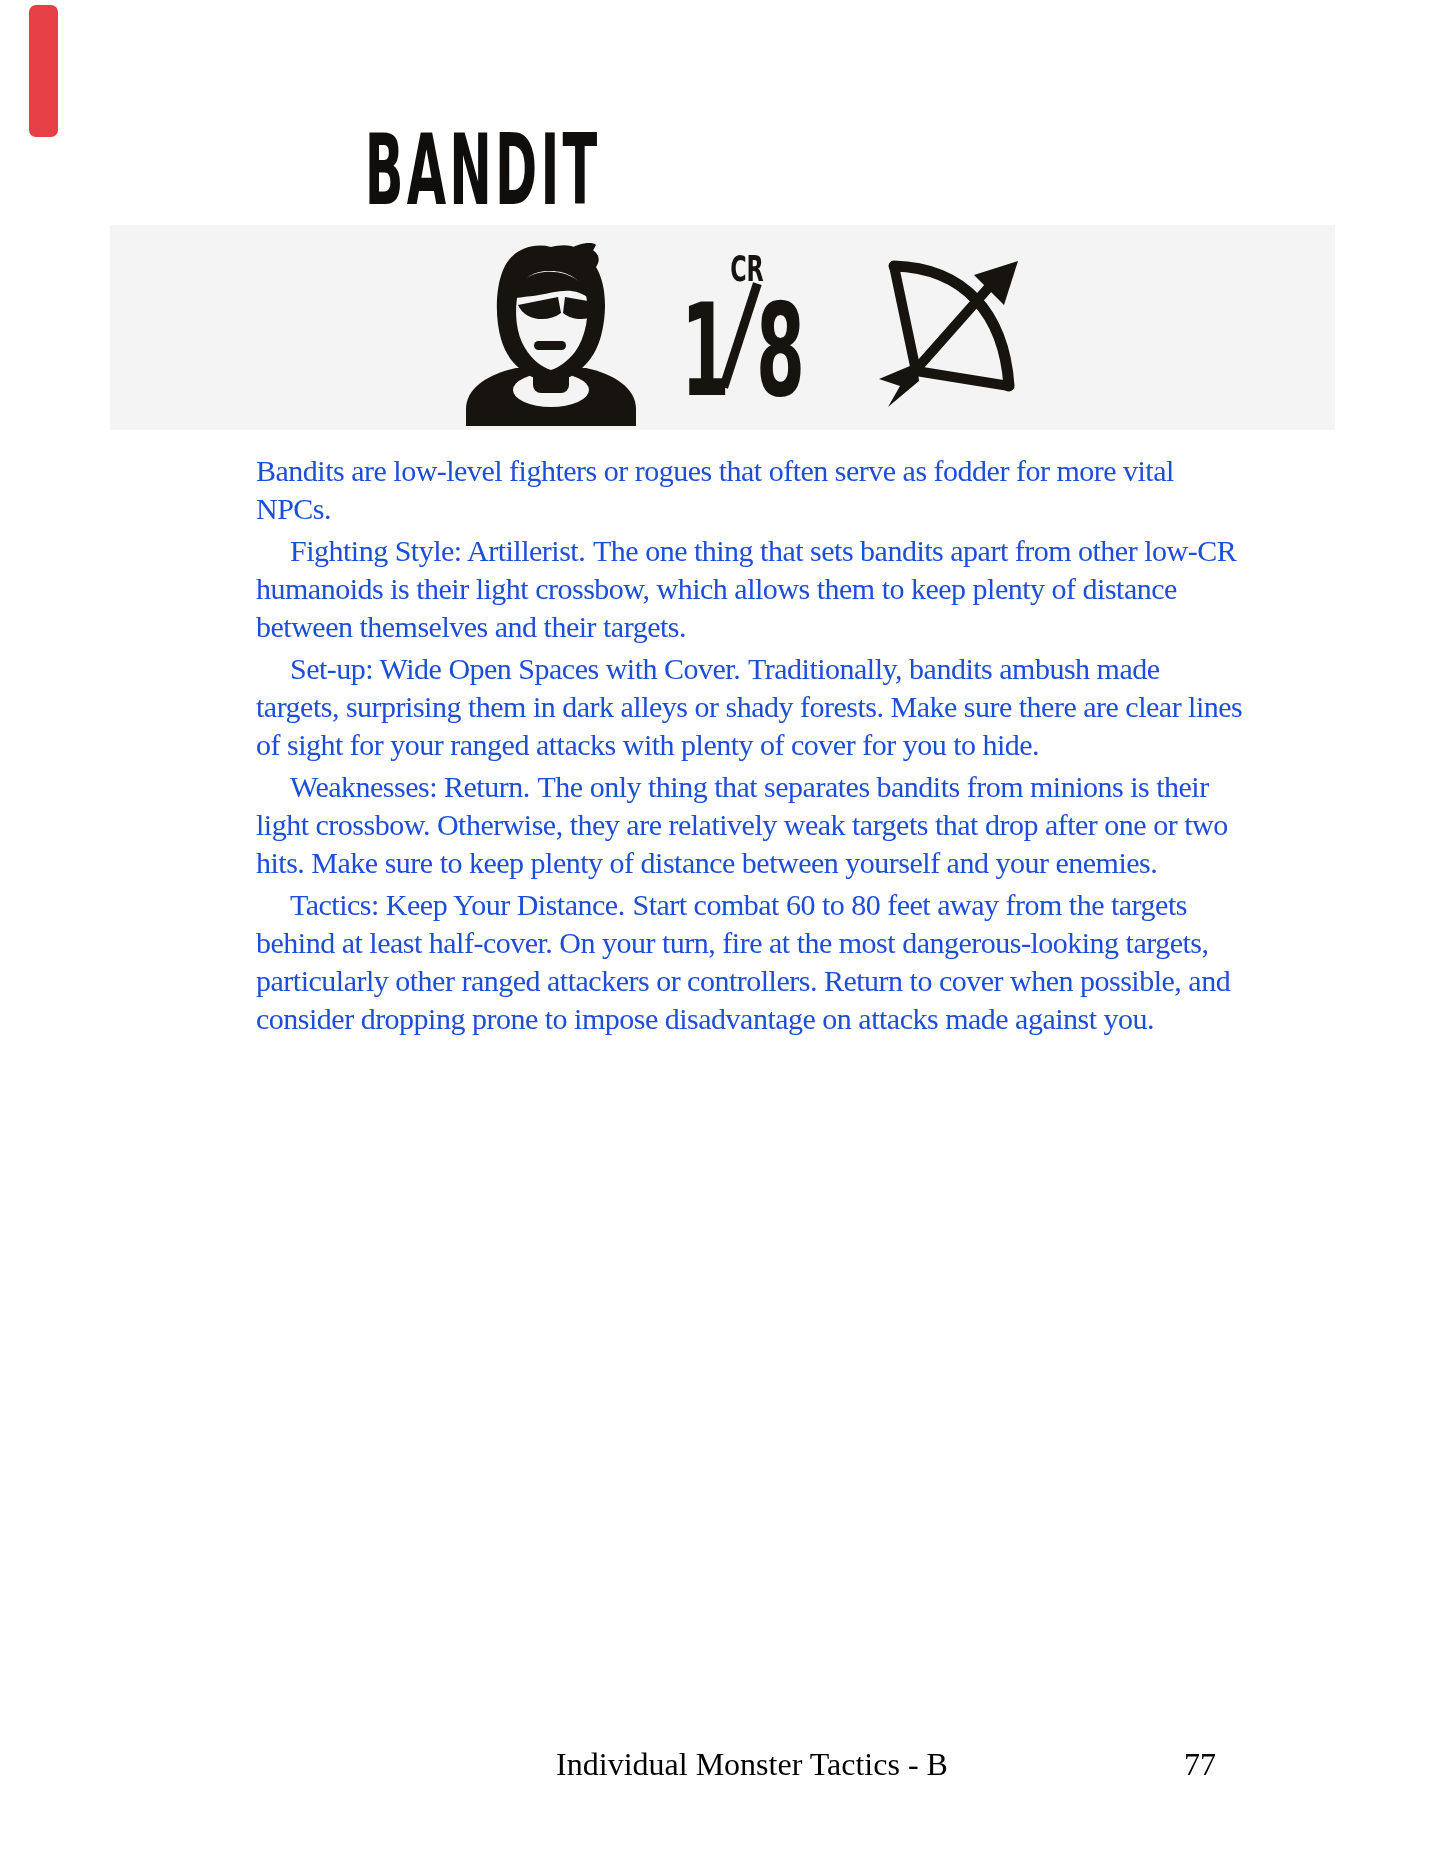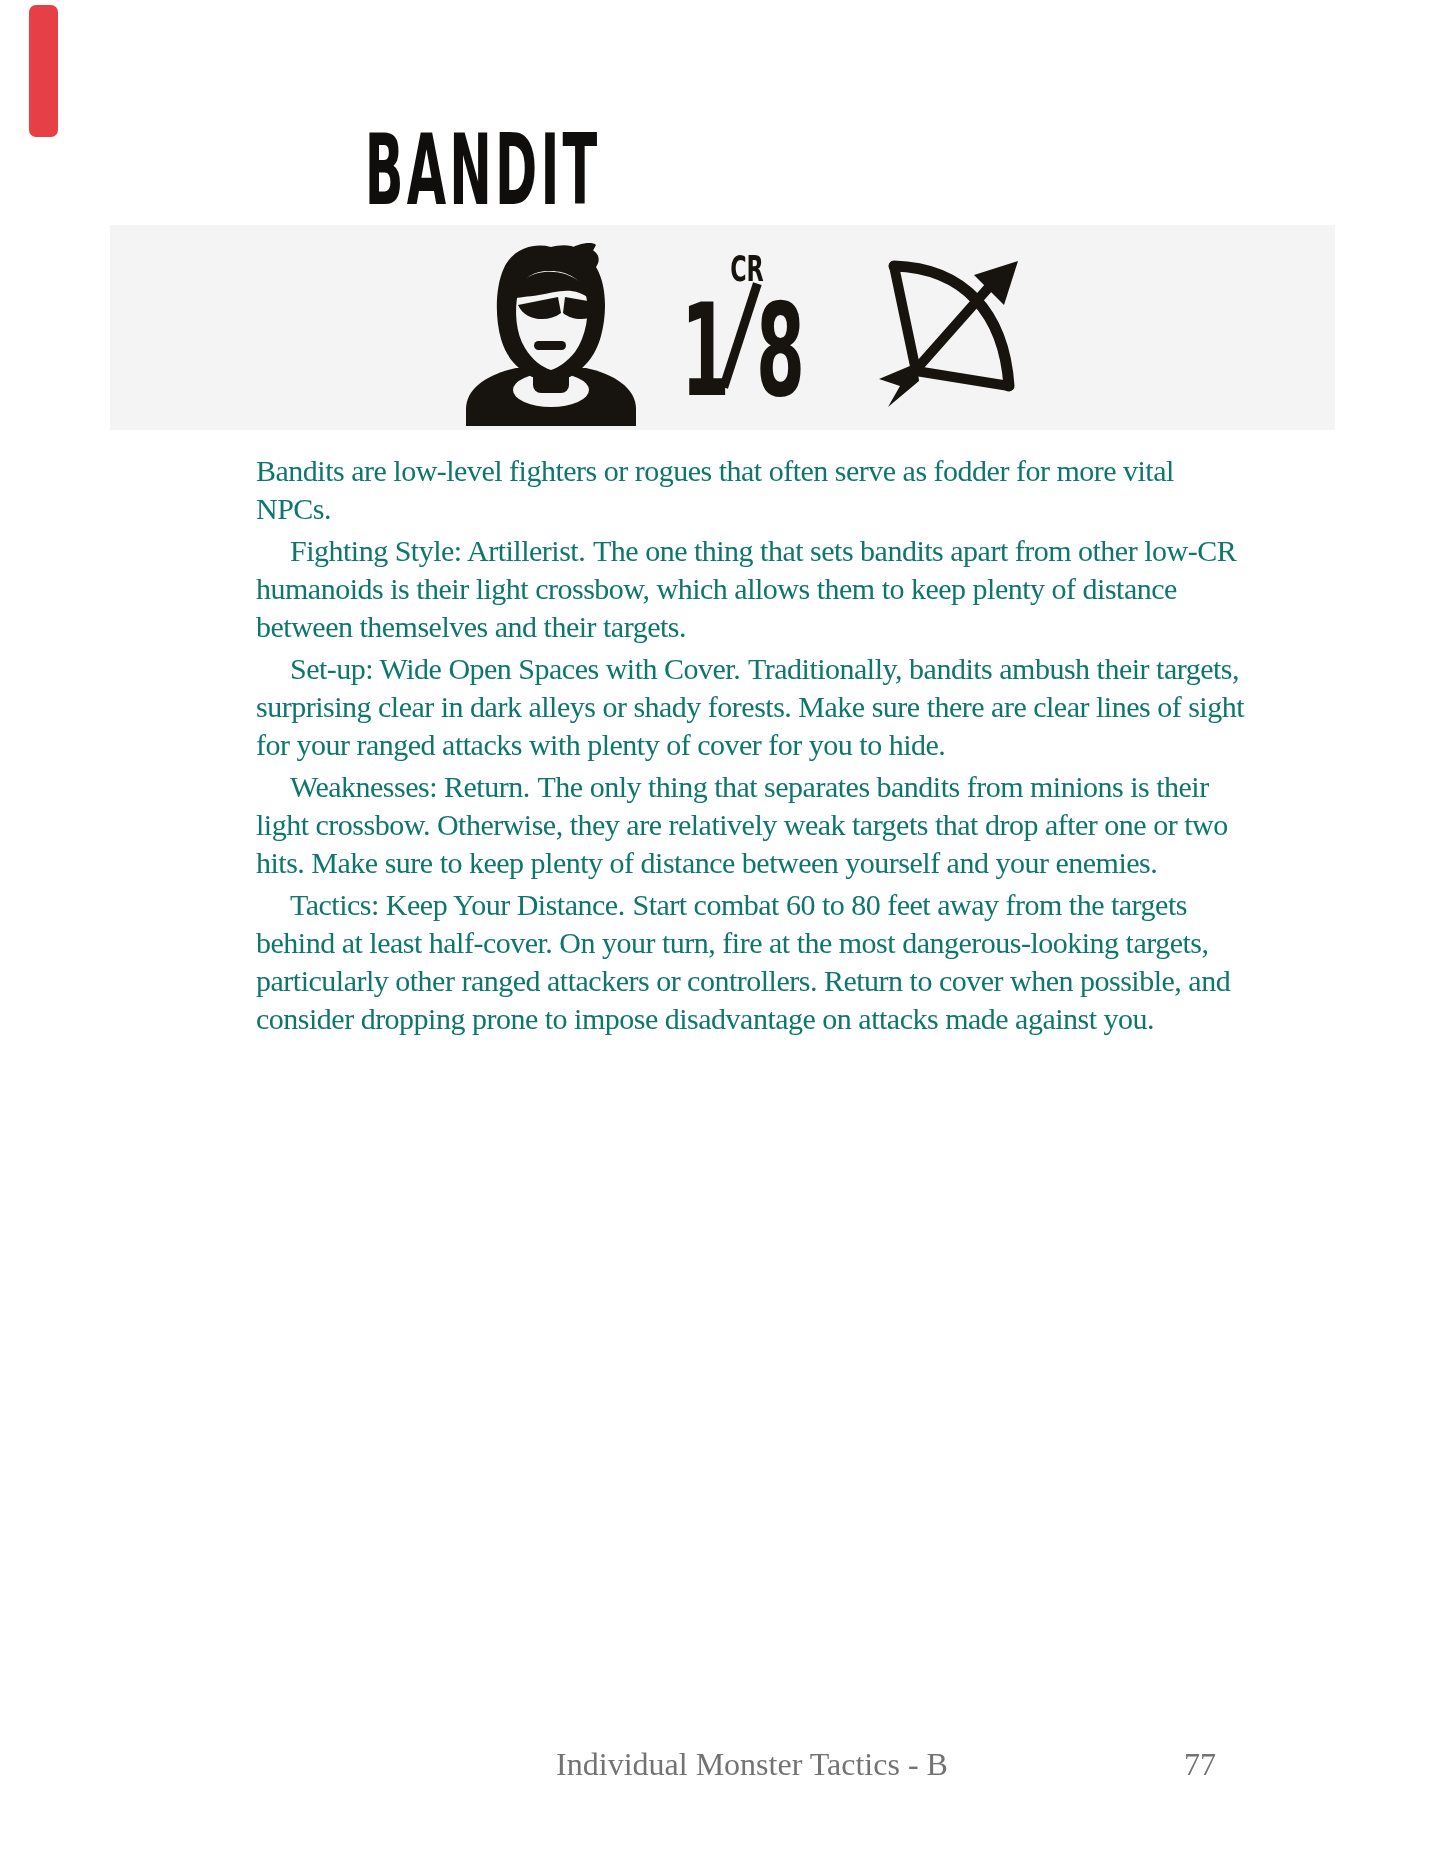--- a/index.html
+++ b/index.html
@@ -44,30 +44,30 @@
   }
   .digit-1{left:663px;}
   .digit-8{left:738px;}
   .fraction-slash{
     position:absolute;left:736px;top:281px;width:9px;height:109px;
     background:#17140f;transform:rotate(18deg);transform-origin:50% 50%;
   }
   
   .body-text{
     position:absolute;left:256px;top:452px;width:992px;
-    font-size:30px;line-height:38px;letter-spacing:-0.5px;color:#0f766e;
+    font-size:30px;line-height:38px;letter-spacing:-0.5px;color:#1d4ed8;
   }
   .body-text p{margin:0;}
   .body-text p.indent{text-indent:34px;}
   .body-text p + p{margin-top:4px;}
   .body-text .lead{font-weight:normal;margin-right:0.26em;}
   
   .footer{
     position:absolute;left:256px;top:1742px;width:992px;height:44px;
-    font-size:32px;line-height:44px;color:#737373;text-align:center;
+    font-size:32px;line-height:44px;color:#000000;text-align:center;
   }
   .footer .page-number{position:absolute;right:32px;top:0;}
   svg{display:block;}
 </style>
 </head>
 <body>
 
 <div class="chapter-tab"></div>
 
 <div class="title-wrap">
@@ -118,21 +118,21 @@
 
     <path d="M46,112 L8,128 L29,135 L17,156 L48,130 Z" fill="#17140f"></path>
   </svg>
 </div>
 
 <div class="body-text">
   <p class="para"><span class="ptext">Bandits are low-level fighters or rogues that often serve as fodder for more vital NPCs.</span></p>
 
   <p class="para indent"><span class="lead">Fighting Style: Artillerist.</span><span class="ptext">The one thing that sets bandits apart from other low-CR humanoids is their light crossbow, which allows them to keep plenty of  distance between themselves and their targets.</span></p>
 
-  <p class="para indent"><span class="lead">Set-up: Wide Open Spaces with Cover.</span><span class="ptext">Traditionally, bandits ambush their targets, surprising clear in dark alleys or shady forests. Make sure there are clear lines of  sight for your ranged attacks with plenty of  cover for you to hide.</span></p>
+  <p class="para indent"><span class="lead">Set-up: Wide Open Spaces with Cover.</span><span class="ptext">Traditionally, bandits ambush made targets, surprising them in dark alleys or shady forests. Make sure there are clear lines of  sight for your ranged attacks with plenty of  cover for you to hide.</span></p>
 
   <p class="para indent"><span class="lead">Weaknesses: Return.</span><span class="ptext">The only thing that separates bandits from minions is their light crossbow. Otherwise, they are relatively weak targets that drop after one or two hits. Make sure to keep plenty of  distance between yourself  and your enemies.</span></p>
 
 
   <p class="para indent"><span class="lead">Tactics: Keep Your Distance.</span><span class="ptext">Start combat 60 to 80 feet away from the targets behind at least half-cover. On your turn, fire at the most dangerous-looking targets, particularly other ranged attackers or controllers. Return to cover when possible, and consider dropping prone to impose disadvantage on attacks made against you.</span></p>
 </div>
 
 <div class="footer">
   <span>Individual Monster Tactics - B</span>
   <span class="page-number">77</span>

